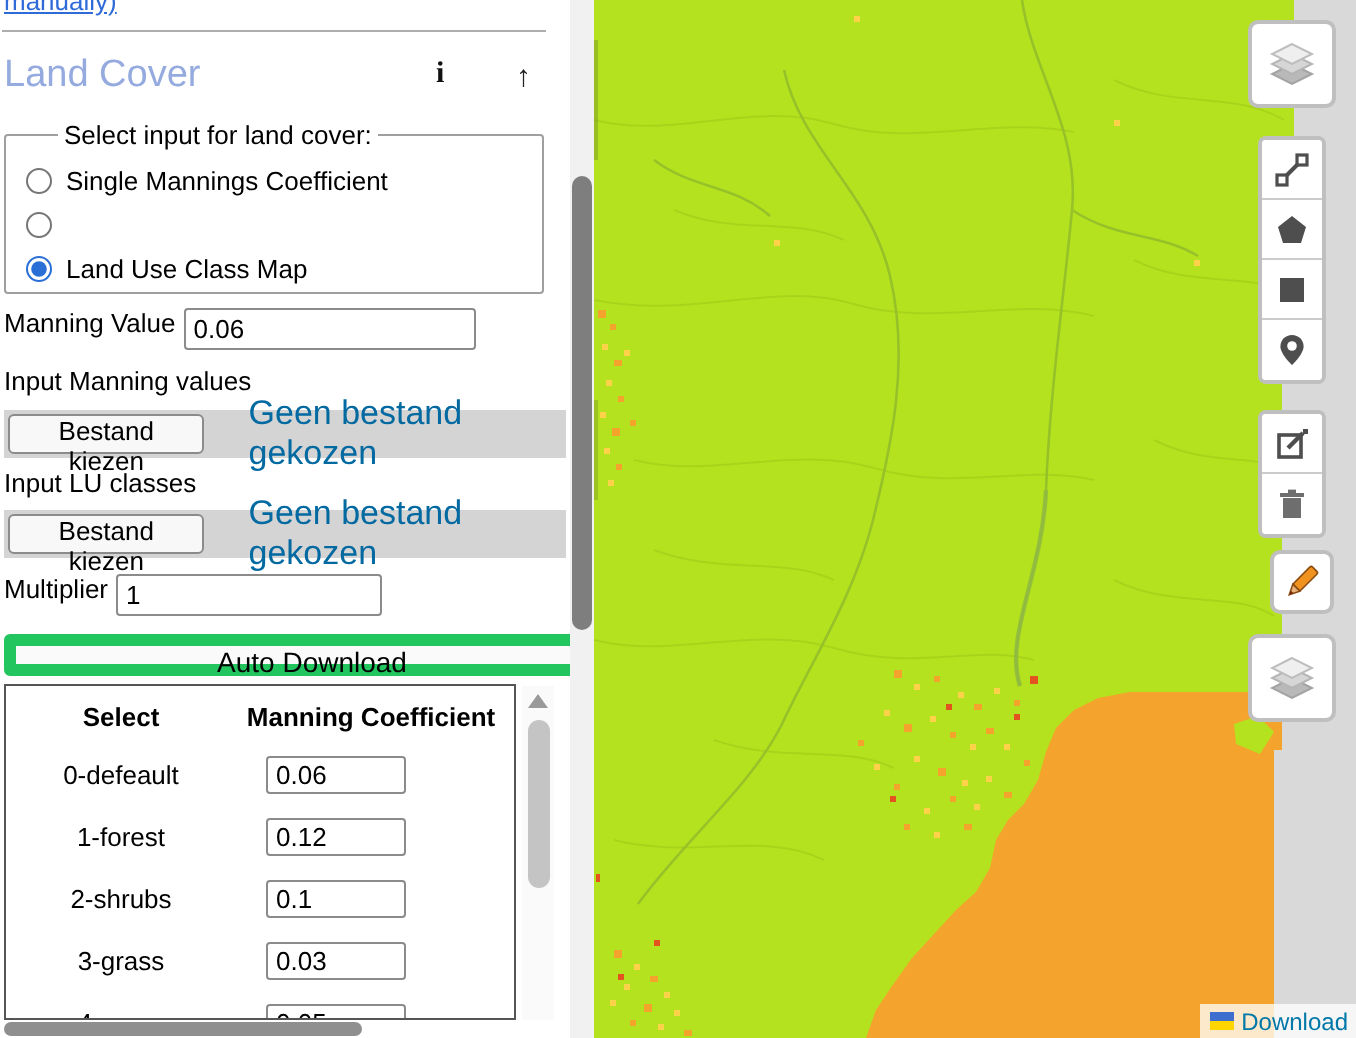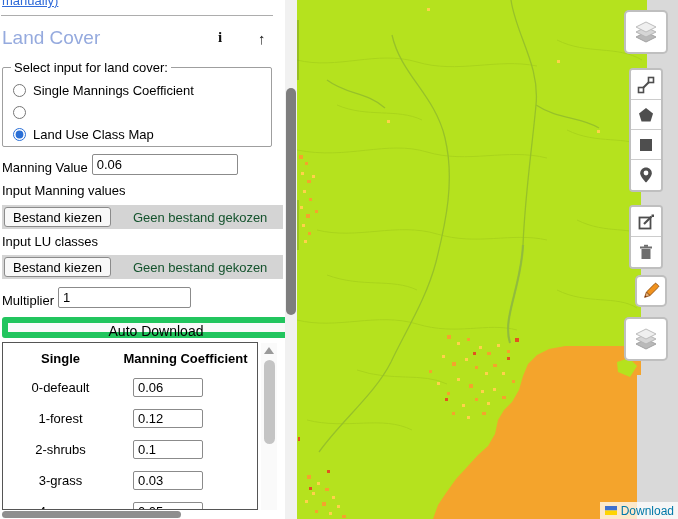--- a/index.html
+++ b/index.html
@@ -16,40 +16,40 @@
   
   .sidebar{position:absolute;left:0;top:0;width:285px;height:519px;background:#fff;overflow:hidden}
   .top-link{position:absolute;left:2px;top:-7px;color:var(--link-blue);text-decoration:underline;font-size:13px}
   .sidebar hr{position:absolute;left:1px;top:15px;width:272px;border:none;border-top:1px solid #adadad}
   .panel-head{position:absolute;left:2px;top:27px;width:272px;height:22px}
   .panel-title{font-size:19px;font-weight:normal;color:var(--title-blue)}
   .info-i{position:absolute;left:216px;top:2px;font-family:"Liberation Serif",serif;font-weight:bold;font-size:15px;color:#111;cursor:pointer}
   .collapse-arrow{position:absolute;left:256px;top:3px;font-size:15px;color:#222;cursor:pointer}
 
   fieldset{position:absolute;left:2px;top:60px;width:270px;height:87px;border:1px solid #9f9f9f;border-radius:2px;padding:4px 8px}
-  legend{font-size:13px;padding:0 3px;margin-left:0}
+  legend{font-size:13px;padding:0 3px;margin-left:18px}
   .radio-row{display:flex;align-items:center;height:22px;gap:7px}
   .radio-row input[type=radio]{width:13px;height:13px;accent-color:var(--accent-blue);margin-left:2px}
   .radio-row label{font-size:13px}
 
-  .inline-row{position:absolute;display:flex;align-items:flex-end;gap:4px}
+  .inline-row{position:absolute;display:flex;align-items:flex-start;gap:4px}
   .row-manning{left:2px;top:154px}
   .row-mult{left:2px;top:287px}
   .txt-input{height:21px;border:1px solid #8b8b8b;border-radius:2px;font-size:13px;padding:0 4px;font-family:"Liberation Sans",sans-serif}
   .manning-input{width:146px}
   .mult-input{width:133px}
 
   .plain-label{position:absolute;left:2px;font-size:13px}
   .lbl-manning-values{top:183px}
   .lbl-lu-classes{top:234px}
 
   .file-strip{position:absolute;left:2px;width:281px;height:24px;background:#d4d4d4;display:flex;align-items:center}
   .file-strip.one{top:205px}.file-strip.two{top:255px}
   .file-btn{height:20px;margin-left:2px;padding:0 8px;background:#f8f8f8;border:1px solid #8b8b8b;border-radius:3px;font-size:13px;font-family:"Liberation Sans",sans-serif;cursor:pointer}
-  .file-status{margin-left:22px;font-size:13px;color:#14532d}
+  .file-status{margin-left:22px;font-size:17px;color:#0369a1}
 
   .auto-btn{position:absolute;left:2px;top:317px;width:308px;height:21px;background:#fafafa;border:6px solid #22c55e;border-radius:3px;font-size:14px;font-family:"Liberation Sans",sans-serif;cursor:pointer}
 
   .table-box{position:absolute;left:2px;top:342px;width:256px;height:168px;border:1.5px solid #555;overflow:hidden;background:#fff}
   .t-head{display:flex;margin-top:8px;font-weight:bold;font-size:13px}
   .t-head .c1{width:115px;text-align:center}
   .t-head .c2{width:135px;text-align:center}
   .t-row{display:flex;align-items:center;margin-top:12px;height:19px}
   .t-row .c1{width:115px;text-align:center;font-size:13px}
   .t-row .c2{width:135px;padding-left:15px}
@@ -132,21 +132,21 @@
 
     <div class="inline-row row-mult">
       <span>Multiplier</span>
       <input class="txt-input mult-input" value="1" style="">
     </div>
 
     <button class="auto-btn">Auto Download</button>
 
     <div class="table-box">
       <div class="t-head">
-        <span class="c1">Single</span>
+        <span class="c1">Select</span>
         <span class="c2">Manning Coefficient</span>
       </div>
       <div class="t-row">
         <span class="c1">0-defeault</span>
         <span class="c2"><input value="0.06" style=""></span>
       </div>
       <div class="t-row">
         <span class="c1">1-forest</span>
         <span class="c2"><input value="0.12" style=""></span>
       </div>

